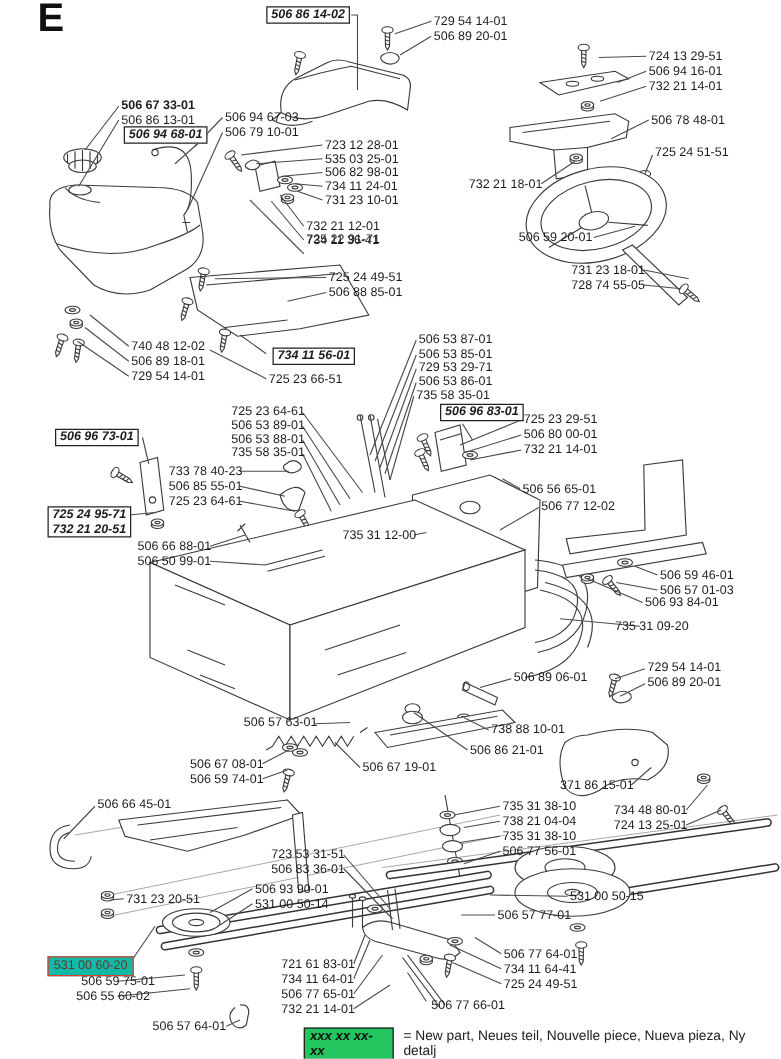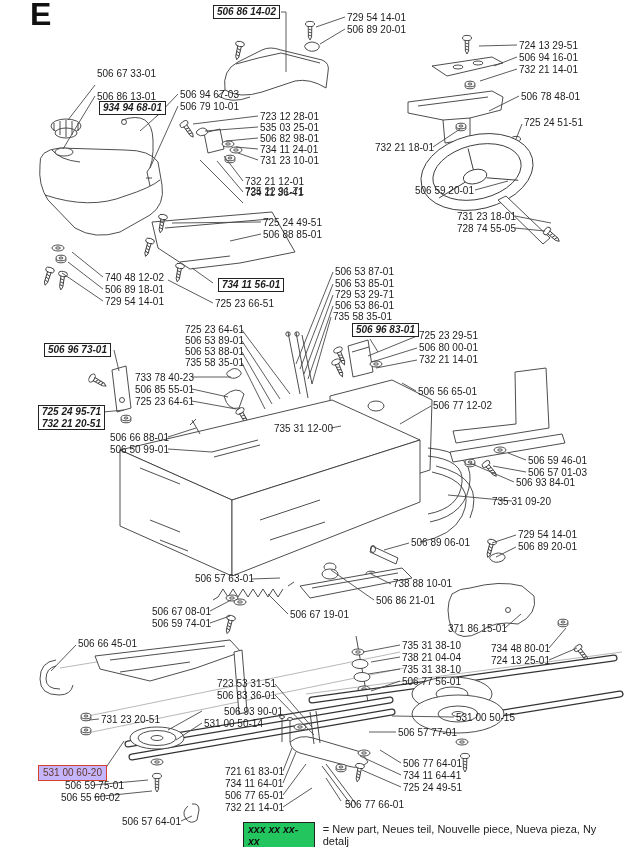--- a/index.html
+++ b/index.html
@@ -2,21 +2,21 @@
 <html><head>
 <meta charset="utf-8">
 <style>
   html,body{margin:0;padding:0;background:#fff;}
   .page{position:relative;width:625px;height:847px;background:#fff;overflow:hidden;
         font-family:"Liberation Sans","DejaVu Sans",sans-serif;}
   .section-letter{position:absolute;left:30px;top:-4px;font-size:32px;font-weight:bold;color:#111;}
   #art-svg,#leader-svg{position:absolute;left:0;top:0;}
   .part-label{position:absolute;font-size:10px;line-height:11.5px;color:#1c1c1c;white-space:nowrap;}
   .part-label.boxed{border:1.3px solid #222;padding:0 3px;font-weight:bold;font-style:italic;background:#fff;}
-  .part-label.selected{border:1.5px solid #d2422e;background:#c4b5fd;color:#63352c;padding:1px 4px;}
+  .part-label.selected{border:1.5px solid #d2422e;background:#14b8a6;color:#63352c;padding:1px 4px;}
   .leader{fill:none;stroke:#4a4a4a;stroke-width:0.9;}
   .legend{position:absolute;left:243px;top:822px;display:flex;align-items:center;gap:8px;}
   .legend-code{border:1.3px solid #222;padding:0 4px;font-weight:bold;font-style:italic;font-size:10.5px;color:#111;background:#22c55e;}
   .legend-text{font-size:11px;color:#222;}
   .art{stroke:#3a3a3a;stroke-width:0.9;fill:none;}
   .artf{stroke:#3a3a3a;stroke-width:0.9;fill:#fff;}
   .ghost{stroke:#9a9a9a;stroke-width:0.7;fill:none;}
   .beltA{stroke:#333;stroke-width:7;stroke-linecap:round;fill:none;}
   .beltB{stroke:#fff;stroke-width:4.6;stroke-linecap:round;fill:none;}
 </style>
@@ -314,28 +314,28 @@
       </div>
       <div class="part-label" style="left: 519px; top: 40px;">
         <div>724 13 29-51</div>
       </div>
       <div class="part-label" style="left: 519px; top: 52px;">
         <div>506 94 16-01</div>
       </div>
       <div class="part-label" style="left: 519px; top: 64px;">
         <div>732 21 14-01</div>
       </div>
-      <div class="part-label" style="left: 97px; top: 68px;">
+      <div class="part-label" style="left: 97px; top: 79px; font-weight: bold;">
         <div>506 67 33-01</div>
       </div>
       <div class="part-label" style="left: 97px; top: 91px;">
         <div>506 86 13-01</div>
       </div>
       <div class="part-label boxed" style="left: 99px; top: 101px;">
-        <div>934 94 68-01</div>
+        <div>506 94 68-01</div>
       </div>
       <div class="part-label" style="left: 180px; top: 89px;">
         <div>506 94 67-03</div>
       </div>
       <div class="part-label" style="left: 180px; top: 101px;">
         <div>506 79 10-01</div>
       </div>
       <div class="part-label" style="left: 521px; top: 91px;">
         <div>506 78 48-01</div>
       </div>
@@ -531,21 +531,21 @@
       </div>
       <div class="part-label" style="left: 78px; top: 638px;">
         <div>506 66 45-01</div>
       </div>
       <div class="part-label" style="left: 217px; top: 678px;">
         <div>723 53 31-51</div>
       </div>
       <div class="part-label" style="left: 217px; top: 690px;">
         <div>506 83 36-01</div>
       </div>
-      <div class="part-label" style="left: 204px; top: 706px; margin-left: 20px;">
+      <div class="part-label" style="left: 204px; top: 706px;">
         <div>506 93 90-01</div>
       </div>
       <div class="part-label" style="left: 204px; top: 718px;">
         <div>531 00 50-14</div>
       </div>
       <div class="part-label" style="left: 456px; top: 712px;">
         <div>531 00 50-15</div>
       </div>
       <div class="part-label" style="left: 101px; top: 714px;">
         <div>731 23 20-51</div>

